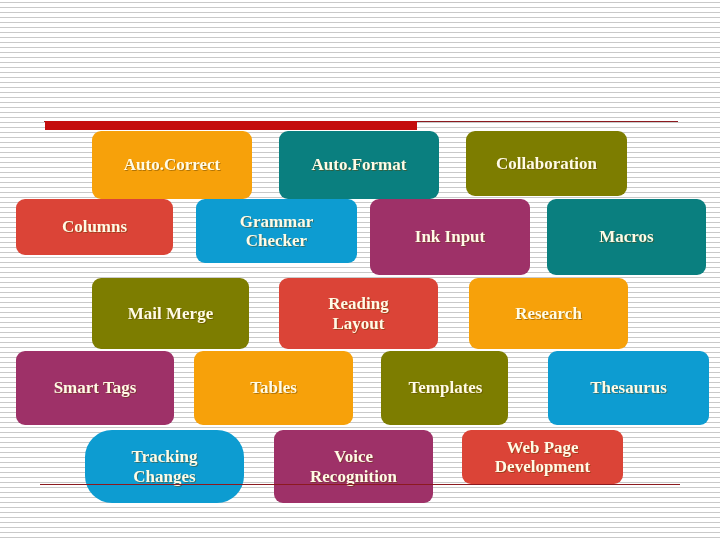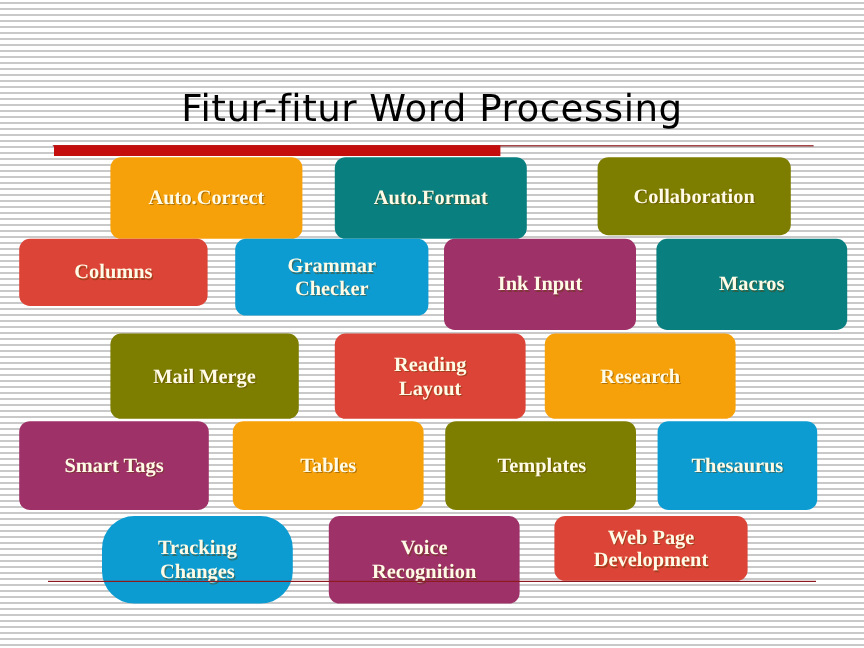--- a/index.html
+++ b/index.html
@@ -91,33 +91,32 @@
     color: #fffbe6;
     text-shadow: 1px 1px 0 rgba(90, 60, 0, 0.45);
     white-space: pre-line;
   }
 </style>
 </head>
 <body>
 
 <div id="slide">
 
-  <div id="title">Fitur-fitur Word Processing</div>
 
   <div id="title-rule-thin"></div>
   <div id="title-rule-thick"></div>
 
   <div id="boxes-layer">
       <div class="box" style="left: 92px; top: 131px; width: 160px; height: 68px; background: rgb(247, 161, 10);">
         <span class="label">Auto.Correct</span>
       </div>
       <div class="box" style="left: 279px; top: 131px; width: 160px; height: 68px; background: rgb(10, 127, 127);">
         <span class="label">Auto.Format</span>
       </div>
-      <div class="box" style="left: 466px; top: 131px; width: 161px; height: 65px; background: rgb(125, 125, 0); margin-left: 32px;">
+      <div class="box" style="left: 466px; top: 131px; width: 161px; height: 65px; background: rgb(125, 125, 0);">
         <span class="label">Collaboration</span>
       </div>
       <div class="box" style="left: 16px; top: 199px; width: 157px; height: 56px; background: rgb(219, 68, 55);">
         <span class="label">Columns</span>
       </div>
       <div class="box" style="left: 196px; top: 199px; width: 161px; height: 64px; background: rgb(13, 156, 209);">
         <span class="label">Grammar
 Checker</span>
       </div>
       <div class="box" style="left: 370px; top: 199px; width: 160px; height: 76px; background: rgb(158, 49, 104);">
@@ -126,33 +125,33 @@
       <div class="box" style="left: 547px; top: 199px; width: 159px; height: 76px; background: rgb(10, 127, 127);">
         <span class="label">Macros</span>
       </div>
       <div class="box" style="left: 92px; top: 278px; width: 157px; height: 71px; background: rgb(125, 125, 0);">
         <span class="label">Mail Merge</span>
       </div>
       <div class="box" style="left: 279px; top: 278px; width: 159px; height: 71px; background: rgb(219, 68, 55);">
         <span class="label">Reading
 Layout</span>
       </div>
-      <div class="box" style="left: 454px; top: 278px; width: 159px; height: 71px; background: rgb(247, 161, 10);">
+      <div class="box" style="left: 469px; top: 278px; width: 159px; height: 71px; background: rgb(247, 161, 10);">
         <span class="label">Research</span>
       </div>
       <div class="box" style="left: 16px; top: 351px; width: 158px; height: 74px; background: rgb(158, 49, 104);">
         <span class="label">Smart Tags</span>
       </div>
       <div class="box" style="left: 194px; top: 351px; width: 159px; height: 74px; background: rgb(247, 161, 10); align-items: center;">
         <span class="label">Tables</span>
       </div>
-      <div class="box" style="left: 371px; top: 351px; width: 159px; height: 74px; background: rgb(125, 125, 0); padding-left: 8px;">
+      <div class="box" style="left: 381px; top: 351px; width: 127px; height: 74px; background: rgb(125, 125, 0); padding-left: 8px;">
         <span class="label">Templates</span>
       </div>
-      <div class="box" style="left: 548px; top: 351px; width: 133px; height: 74px; background: rgb(13, 156, 209);">
+      <div class="box" style="left: 548px; top: 351px; width: 161px; height: 74px; background: rgb(13, 156, 209);">
         <span class="label">Thesaurus</span>
       </div>
       <div class="box" style="left: 85px; top: 430px; width: 159px; height: 73px; background: rgb(13, 156, 209); border-radius: 27px;">
         <span class="label">Tracking
 Changes</span>
       </div>
       <div class="box" style="left: 274px; top: 430px; width: 159px; height: 73px; background: rgb(158, 49, 104);">
         <span class="label">Voice
 Recognition</span>
       </div>

